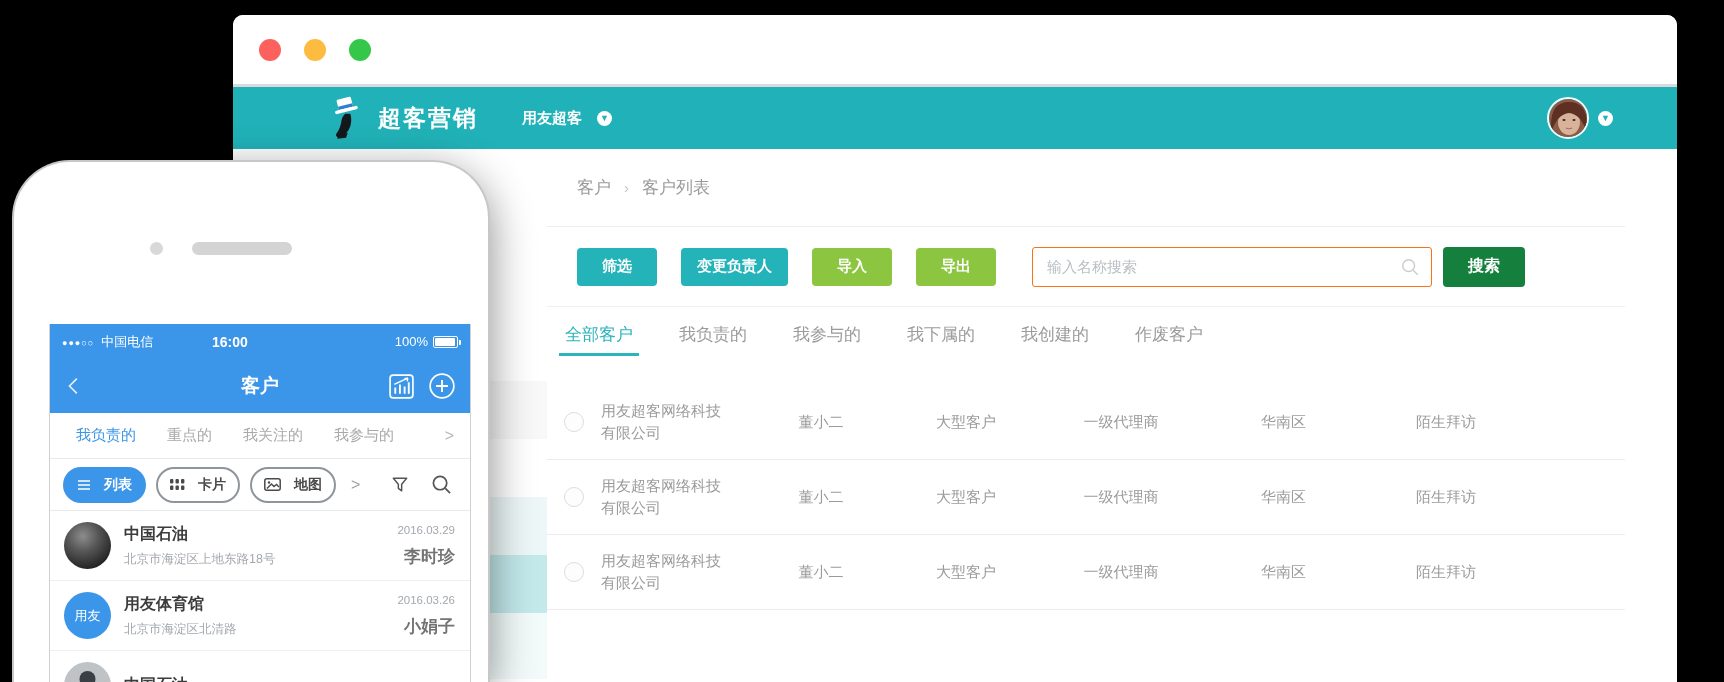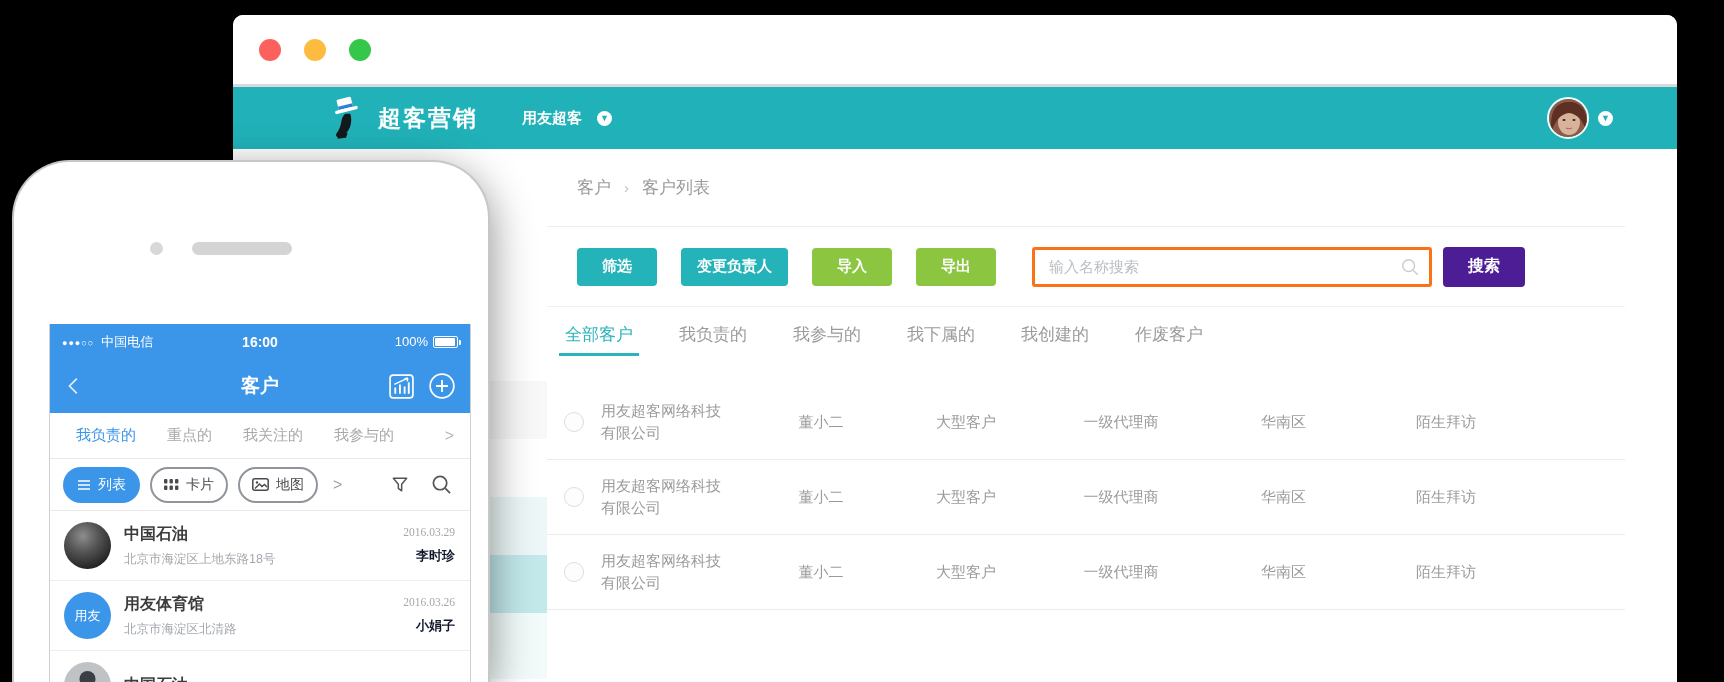--- a/index.html
+++ b/index.html
@@ -37,24 +37,24 @@
   .content{flex:1;min-width:0;padding-right:52px;}
   .breadcrumb-row{height:78px;display:flex;align-items:center;padding-left:30px;border-bottom:1px solid #ededed;
     color:#9a9a9a;font-size:17px;gap:13px;}
   .bc-sep{color:#c2c2c2;font-size:15px;}
   .toolbar{height:80px;display:flex;align-items:center;padding-left:30px;border-bottom:1px solid #f0f0f0;gap:24px;}
   .btn{height:38px;border:none;border-radius:4px;color:#fff;font-size:15px;font-weight:bold;padding:0 25px;cursor:pointer;}
   .btn.teal{background:#23b3b9;} .btn.green{background:#8cc540;}
   .btn.wide{padding:0 16px;}
   .search-wrap{margin-left:auto;margin-right:100px;display:flex;align-items:center;gap:11px;}
   .search-box{position:relative;}
-  .search-box input{width:400px;height:40px;border:3px solid #f97316;border-radius:3px;padding:0 42px 0 14px;font-size:15px;color:#0f172a;outline:none;}
+  .search-box input{width:400px;height:40px;border:1px solid #f97316;border-radius:3px;padding:0 42px 0 14px;font-size:15px;color:#0f172a;outline:none;}
   .search-box input::placeholder{color:#b9bfc4;}
   .search-box .mag{position:absolute;right:12px;top:10px;}
-  .search-btn{width:82px;height:40px;background:#4c1d95;border:none;border-radius:4px;color:#fff;font-size:16px;font-weight:bold;cursor:pointer;}
+  .search-btn{width:82px;height:40px;background:#15803d;border:none;border-radius:4px;color:#fff;font-size:16px;font-weight:bold;cursor:pointer;}
 
   .tabs-row{height:55px;display:flex;align-items:stretch;padding-left:18px;}
   .tab{display:flex;align-items:center;margin-right:46px;font-size:17px;color:#9b9b9b;position:relative;cursor:pointer;}
   .tab.active{color:#2bb4ba;}
   .tab.active::after{content:"";position:absolute;left:-6px;right:-6px;bottom:6px;height:3px;background:#2bb4ba;}
   .table-gap{height:23px;}
 
   .thead{height:50px;background:#edf6f6;display:flex;align-items:center;color:#949f9f;font-size:15px;}
   .trow{height:75px;display:flex;align-items:center;border-bottom:1px solid #ececec;color:#9b9b9b;font-size:15px;cursor:pointer;}
   .c-chk{width:54px;display:flex;justify-content:center;}
@@ -69,49 +69,49 @@
   .phone{position:absolute;left:12px;top:160px;width:478px;height:522px;background:#fff;
     border:2px solid #c7c7c7;border-bottom:none;border-radius:58px 58px 0 0;box-shadow:0 12px 44px rgba(0,0,0,.45);}
   .camera{position:absolute;left:136px;top:80px;width:13px;height:13px;border-radius:50%;background:#d8d8d8;}
   .speaker{position:absolute;left:178px;top:80px;width:100px;height:13px;border-radius:7px;background:#d4d4d4;}
   .screen{position:absolute;left:35px;top:162px;width:422px;height:360px;background:#fff;
     border-left:1px solid #d0d0d0;border-right:1px solid #d0d0d0;overflow:hidden;}
   .p-status{height:35px;background:#3b95e9;display:flex;align-items:center;padding:0 12px;color:#fff;}
   .p-status .left{display:flex;align-items:baseline;gap:7px;width:150px;}
   .signal{font-size:9px;letter-spacing:1px;}
   .carrier{font-size:13px;}
-  .p-time{flex:1;text-align:center;font-size:14px;font-weight:bold;}
+  .p-time{flex:1;text-align:left;font-size:14px;font-weight:bold;}
   .p-batt{width:150px;display:flex;align-items:center;justify-content:flex-end;gap:5px;font-size:13px;}
   .batt{width:25px;height:12px;border:1px solid #fff;border-radius:2px;position:relative;}
   .batt::before{content:"";position:absolute;left:1px;top:1px;bottom:1px;width:20px;background:#fff;border-radius:1px;}
   .batt::after{content:"";position:absolute;right:-4px;top:3px;width:2px;height:5px;background:#fff;border-radius:0 1px 1px 0;}
   .p-nav{height:54px;background:#3b95e9;display:flex;align-items:center;padding:0 14px;position:relative;}
   .p-title{position:absolute;left:0;right:0;text-align:center;color:#fff;font-size:19px;font-weight:bold;}
   .p-nav .right{margin-left:auto;display:flex;align-items:center;gap:13px;position:relative;}
   .p-tabs{height:46px;display:flex;align-items:center;gap:31px;padding:0 16px 0 26px;border-bottom:1px solid #eaeaea;font-size:15px;}
   .p-tab{color:#a9a9a9;cursor:pointer;}
   .p-tab.active{color:#3b95e9;}
   .p-tabs .chev{margin-left:auto;color:#b5b5b5;font-size:16px;}
   .p-views{height:52px;display:flex;align-items:center;padding:0 18px 0 13px;border-bottom:1px solid #eaeaea;}
-  .pill{height:36px;border-radius:18px;display:flex;align-items:center;gap:7px;font-size:14px;font-weight:normal;padding:0 14px;cursor:pointer;}
+  .pill{height:36px;border-radius:18px;display:flex;align-items:center;gap:13px;font-size:14px;font-weight:bold;padding:0 14px;cursor:pointer;}
   .pill.on{background:#3b95e9;color:#fff;}
   .pill.off{border:2px solid #8f959b;color:#4a4a4a;margin-left:10px;padding:0 12px;}
   .p-views .chev{margin:0 0 0 15px;color:#9e9e9e;font-size:16px;}
   .p-views .right{margin-left:auto;display:flex;align-items:center;gap:21px;}
   .p-item{height:70px;display:flex;align-items:center;padding:0 15px 0 14px;border-bottom:1px solid #efefef;cursor:pointer;}
   .p-avatar{width:47px;height:47px;border-radius:50%;flex-shrink:0;display:flex;align-items:center;justify-content:center;overflow:hidden;}
   .av-photo{background:radial-gradient(circle at 40% 30%,#8d8d8d 0%,#565656 36%,#1f1f1f 80%);}
   .av-blue{background:#3b95e9;color:#fff;font-size:13px;}
   .av-sil{background:#bfc3c6;}
   .p-mid{margin-left:13px;flex:1;min-width:0;}
   .p-name{font-size:16px;color:#3c3c3c;font-weight:bold;}
   .p-addr{font-size:12.5px;color:#a3a8ad;margin-top:6px;}
   .p-right{text-align:right;}
-  .p-date{font-size:11.5px;color:#a3a8ad;font-family:Liberation Serif, serif;}
-  .p-owner{font-size:13px;color:#0f172a;margin-top:9px;font-weight:bold;}
+  .p-date{font-size:11.5px;color:#a3a8ad;}
+  .p-owner{font-size:17px;color:#737373;margin-top:9px;font-weight:bold;}
 </style>
 </head>
 <body>
 
 <div class="stage">
 
   <div class="browser">
     <div class="chrome">
       <div class="dots">
         <div class="dot r"></div>

